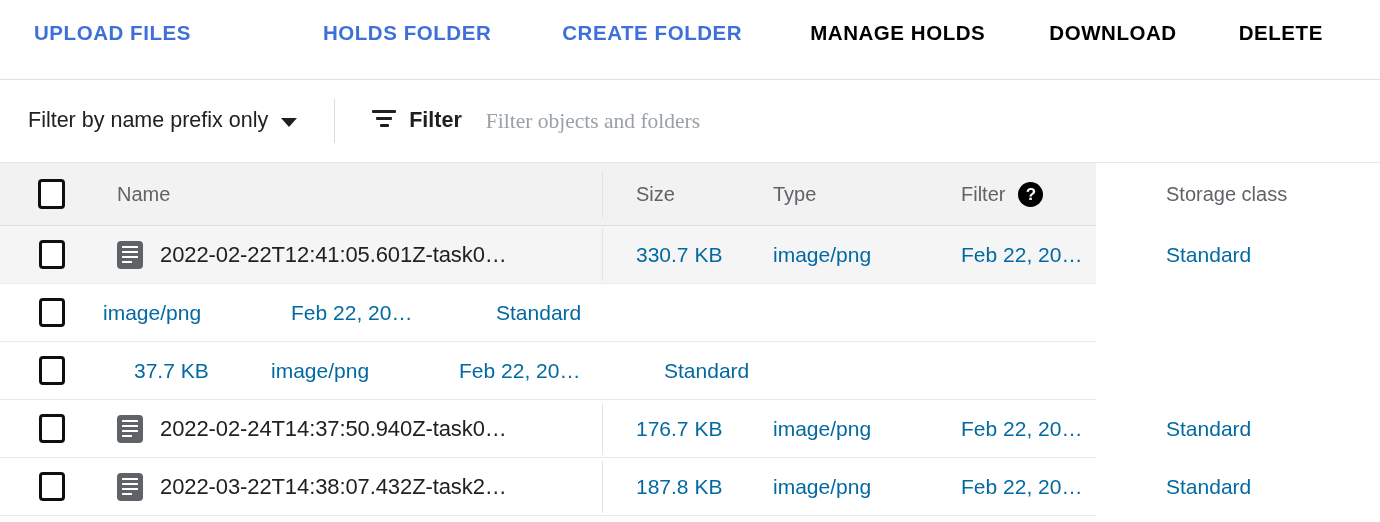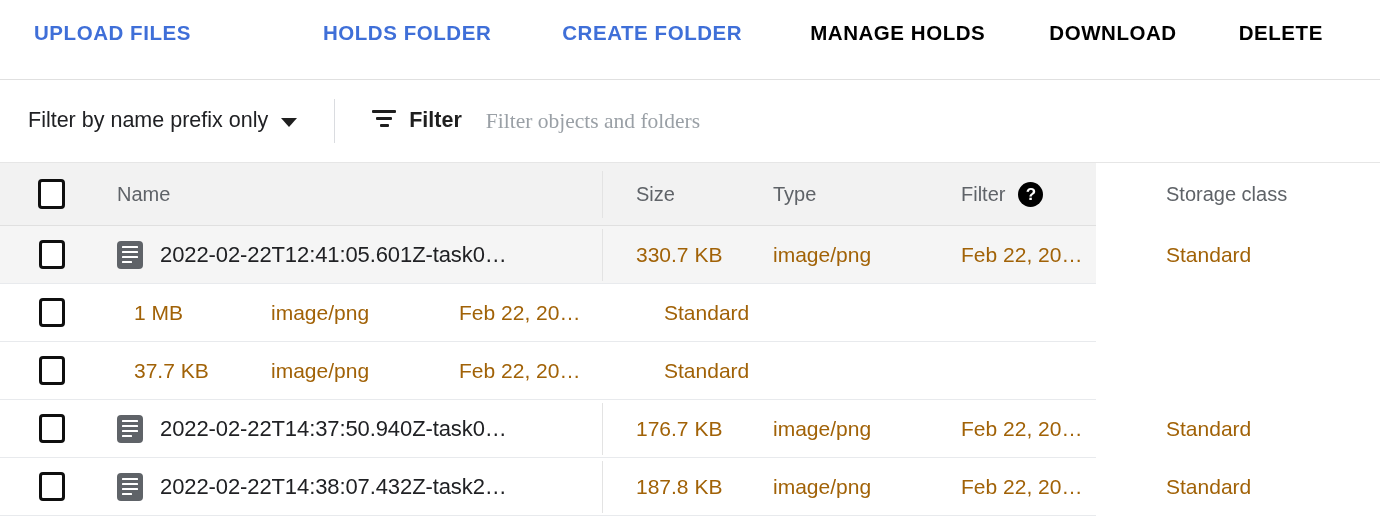--- a/index.html
+++ b/index.html
@@ -192,21 +192,21 @@
     white-space: nowrap;
   }
 
   .cell-size { width: 168px; min-width: 168px; padding-left: 33px; }
   .cell-type { width: 190px; min-width: 190px; padding-left: 2px; }
   .cell-created { width: 203px; min-width: 203px; padding-left: 0px; display:flex; align-items:center; gap:13px;}
   .cell-storage { flex: 1; padding-left: 2px; }
 
   .cellval {
     font-size: 21px;
-    color: #a16207;
+    color: #0369a1;
     white-space: nowrap;
   }
 
   .help-icon {
     width: 25px; height: 25px;
     border-radius: 50%;
     background: #000000;
     color: #ffffff;
     font-size: 17px;
     font-weight: 700;
@@ -303,23 +303,20 @@
         <span class="cellval">Feb 22, 20…</span>
       </div>
       <div class="cell-storage">
         <span class="cellval">Standard</span>
       </div>
     </div>
       <div class="row">
       <div class="cell-check">
         <span class="cb"></span>
       </div>
-      <div class="cell-size">
-        <span class="cellval">1 MB</span>
-      </div>
       <div class="cell-type">
         <span class="cellval">image/png</span>
       </div>
       <div class="cell-created">
         <span class="cellval">Feb 22, 20…</span>
       </div>
       <div class="cell-storage">
         <span class="cellval">Standard</span>
       </div>
     </div>
@@ -344,21 +341,21 @@
       <div class="cell-check">
         <span class="cb"></span>
       </div>
       <div class="cell-name">
         <span class="doc-icon">
             <i></i>
             <i></i>
             <i></i>
             <i></i>
           </span>
-        <span class="fname">2022-02-22T14:37:50.940Z-task0…</span>
+        <span class="fname">2022-02-24T14:37:50.940Z-task0…</span>
       </div>
       <div class="cell-size">
         <span class="cellval">176.7 KB</span>
       </div>
       <div class="cell-type">
         <span class="cellval">image/png</span>
       </div>
       <div class="cell-created">
         <span class="cellval">Feb 22, 20…</span>
       </div>
@@ -370,21 +367,21 @@
       <div class="cell-check">
         <span class="cb"></span>
       </div>
       <div class="cell-name">
         <span class="doc-icon">
             <i></i>
             <i></i>
             <i></i>
             <i></i>
           </span>
-        <span class="fname">2022-02-22T14:38:07.432Z-task2…</span>
+        <span class="fname">2022-03-22T14:38:07.432Z-task2…</span>
       </div>
       <div class="cell-size">
         <span class="cellval">187.8 KB</span>
       </div>
       <div class="cell-type">
         <span class="cellval">image/png</span>
       </div>
       <div class="cell-created">
         <span class="cellval">Feb 22, 20…</span>
       </div>

